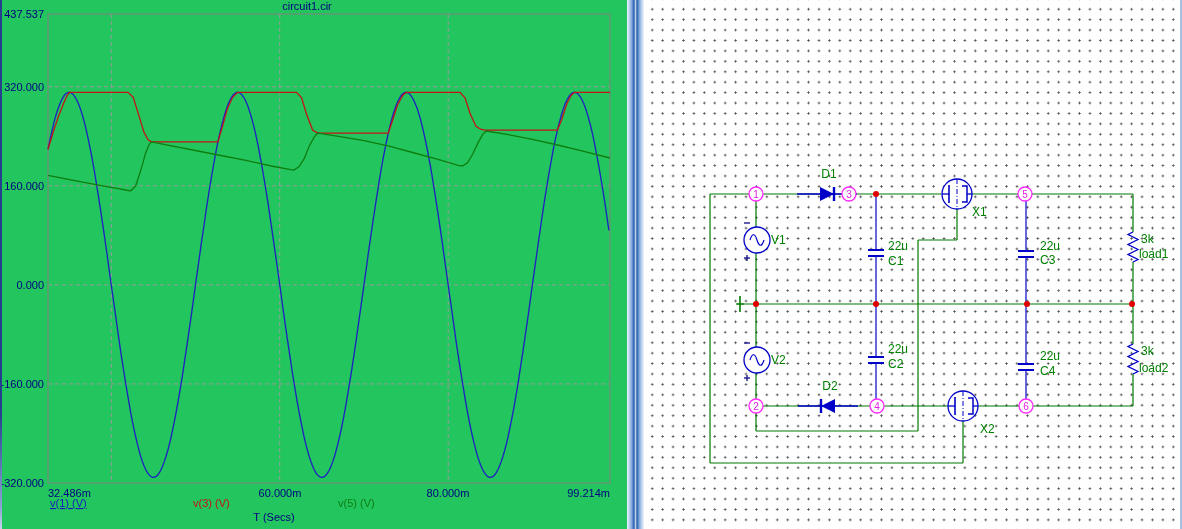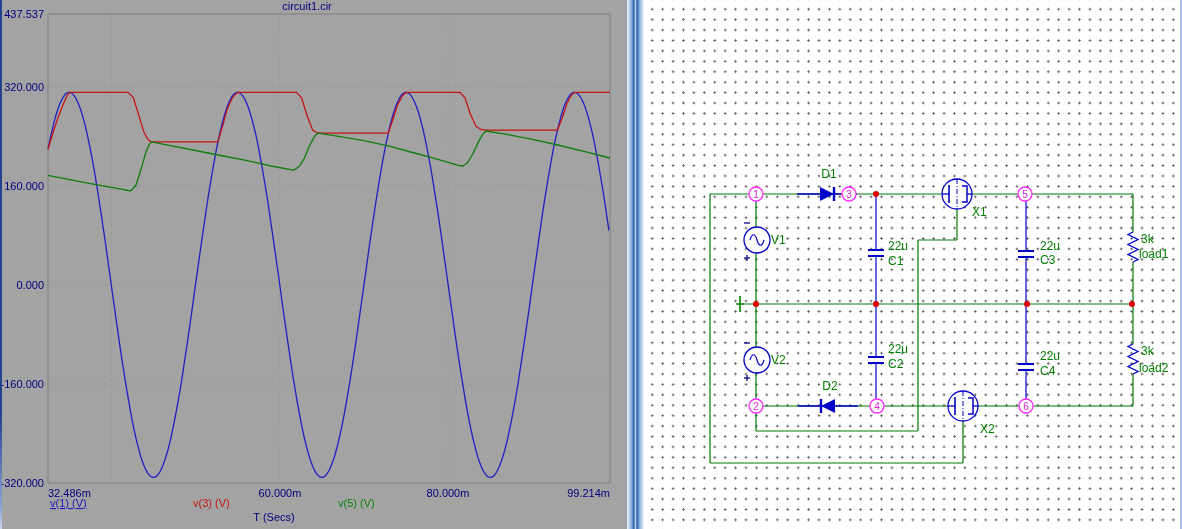--- a/index.html
+++ b/index.html
@@ -1,19 +1,19 @@
 <!DOCTYPE html>
 <html><head>
 <meta charset="utf-8">
 <style>
   html,body{margin:0;padding:0;}
   body{width:1182px;height:529px;overflow:hidden;background:#fff;position:relative;
        font-family:"Liberation Sans",sans-serif;}
   .screen{position:absolute;inset:0;display:flex;}
-  .left-pane{position:relative;width:627px;height:529px;background:#a3a3a3;flex:0 0 auto;}
+  .left-pane{position:relative;width:627px;height:529px;background:#22c55e;flex:0 0 auto;}
   .splitter{width:17px;height:529px;flex:0 0 auto;
     background:linear-gradient(90deg,#eef4fc 0%,#c3d6ef 12%,#7fa7dc 28%,#2f62b0 40%,#7fa2d2 47%,#b7cdeb 50%,#7fa2d2 53%,#2f62b0 60%,#7fa7dc 72%,#c3d6ef 88%,#eef4fc 100%);}
   .right-pane{position:relative;width:538px;height:529px;flex:0 0 auto;background-color:#ffffff;
     background-image:radial-gradient(#4d4d4d 0.9px, rgba(0,0,0,0) 1.1px);
     background-size:10.43px 10.43px;background-position:3px 4px;}
   .edge-left{position:absolute;left:0;top:0;width:2px;height:529px;z-index:5;
     background:linear-gradient(180deg,#24418e 0%,#24418e 78%,#8ba4d4 96%,#c9d6ec 100%);}
   .edge-right{position:absolute;right:0;top:0;width:2px;height:529px;z-index:5;background:#a8c0e4;}
   svg{display:block;}
   .t{font:11px "Liberation Sans",sans-serif;}

